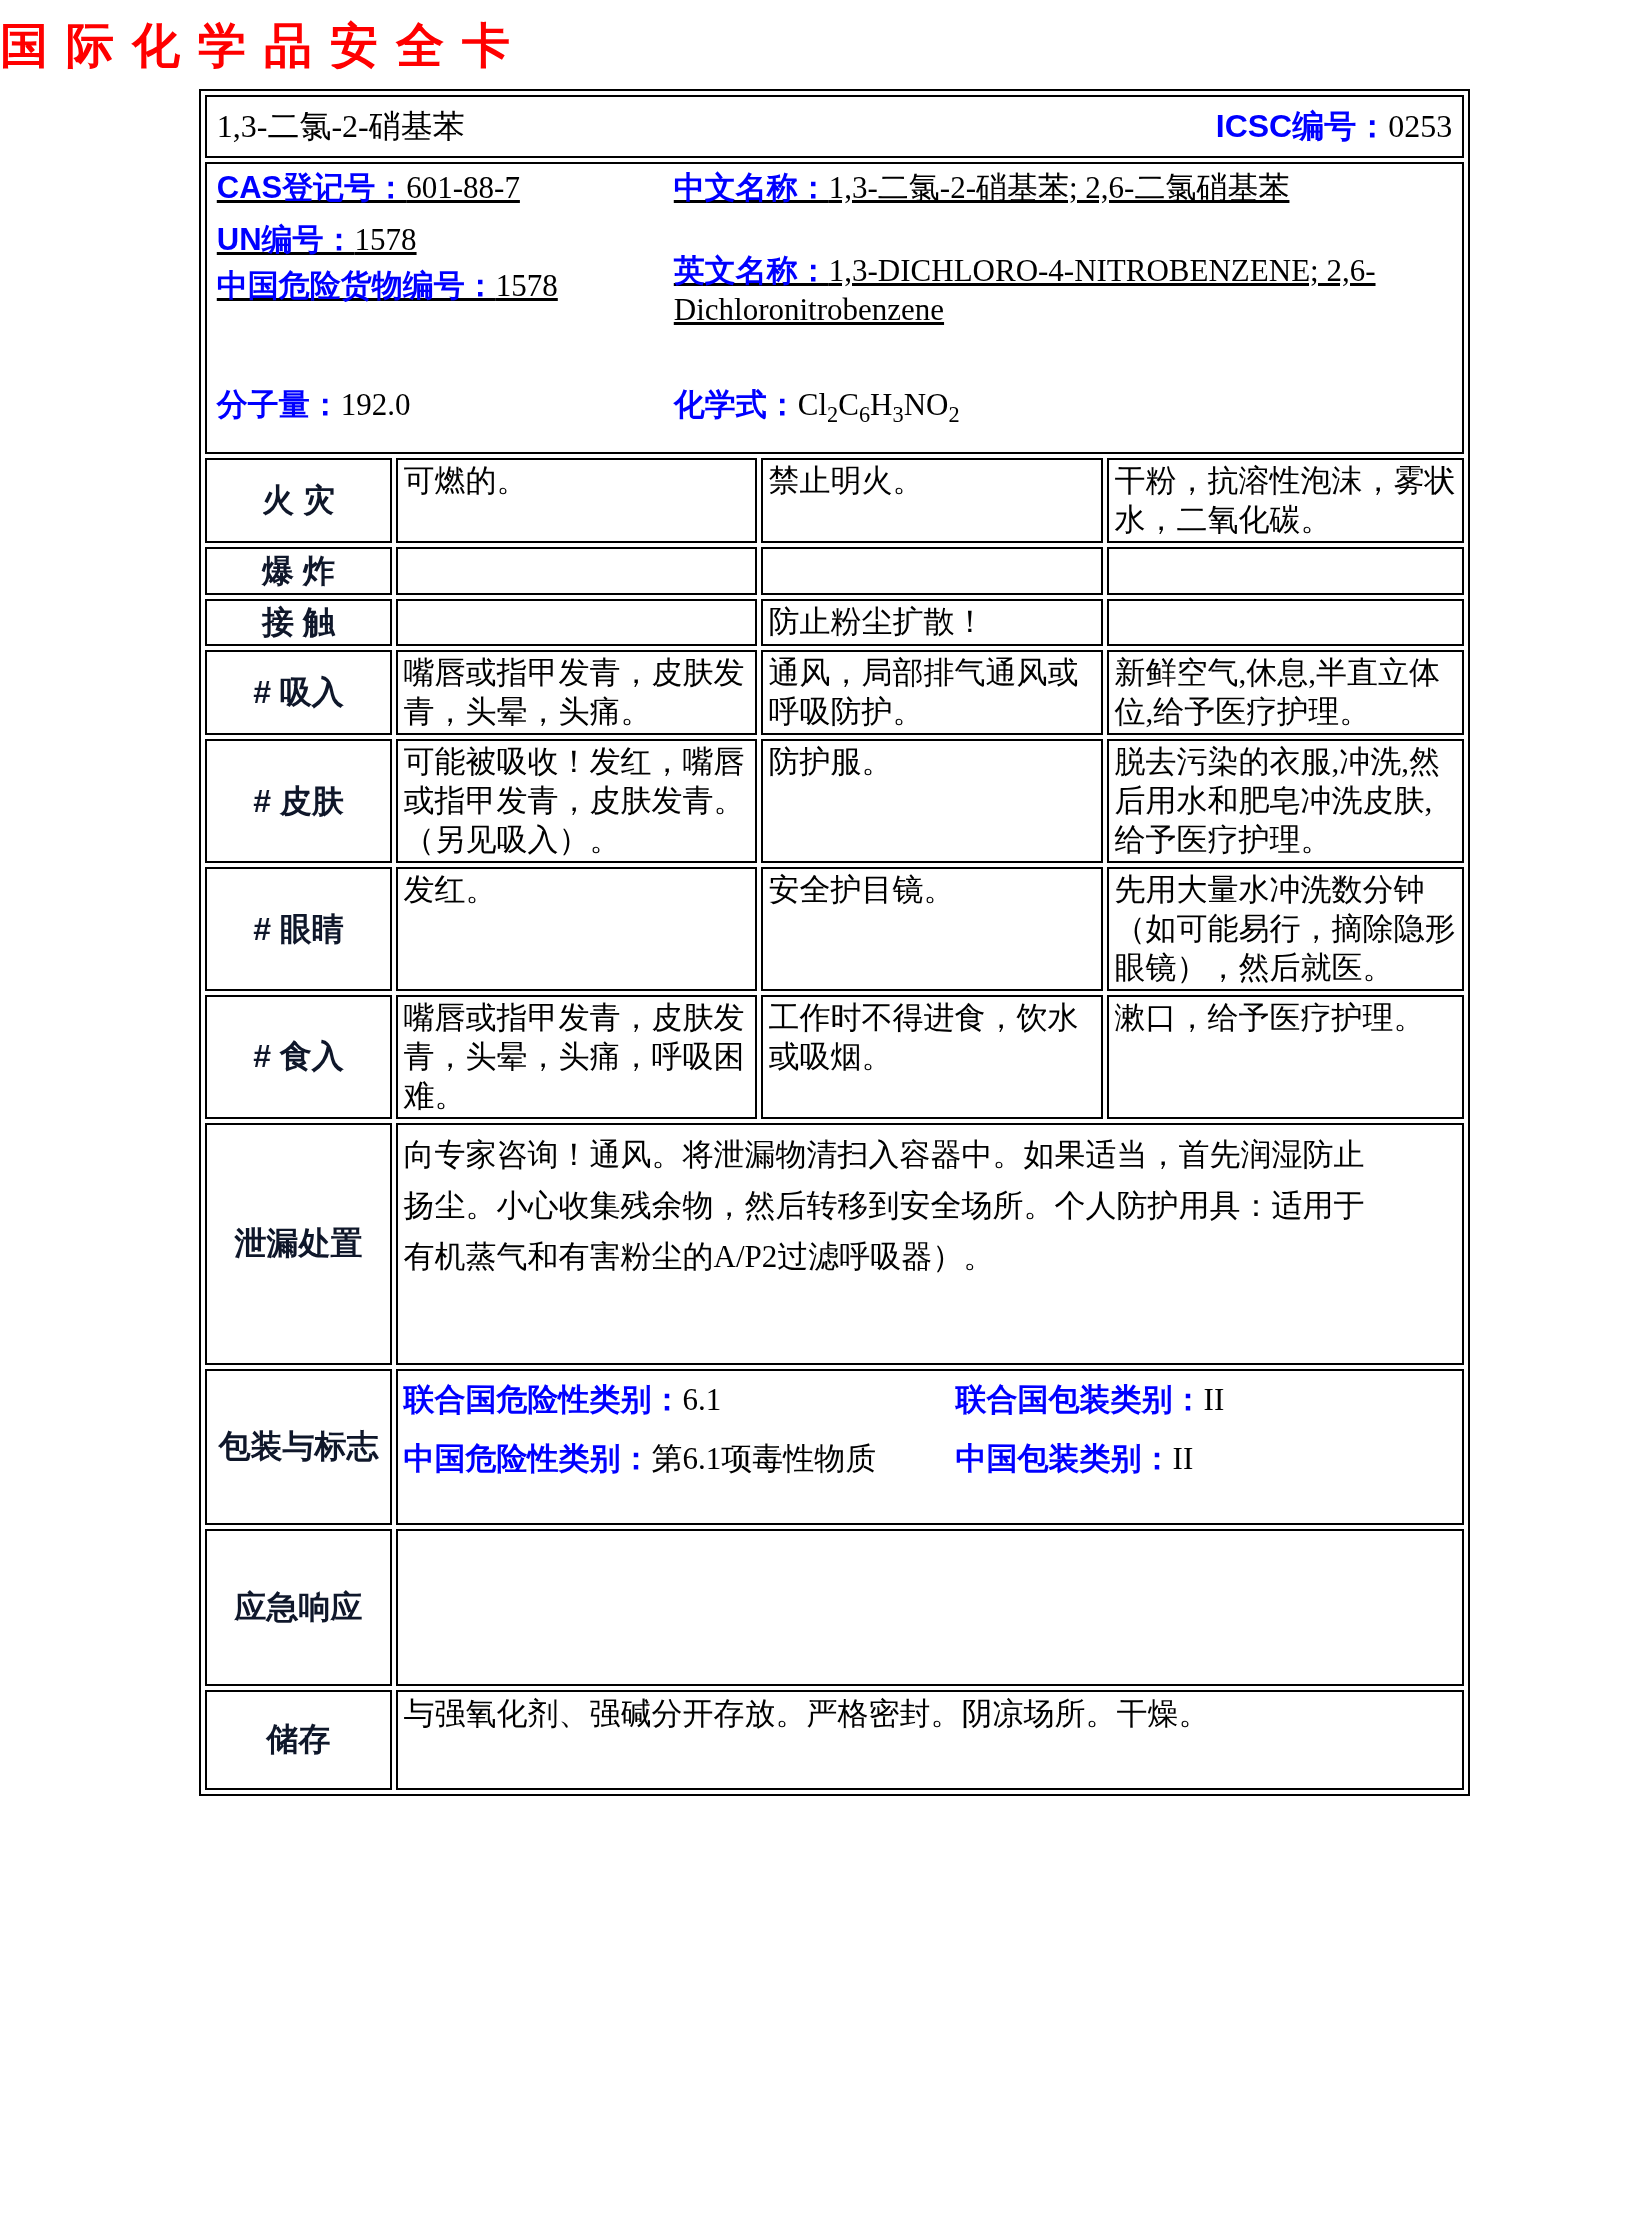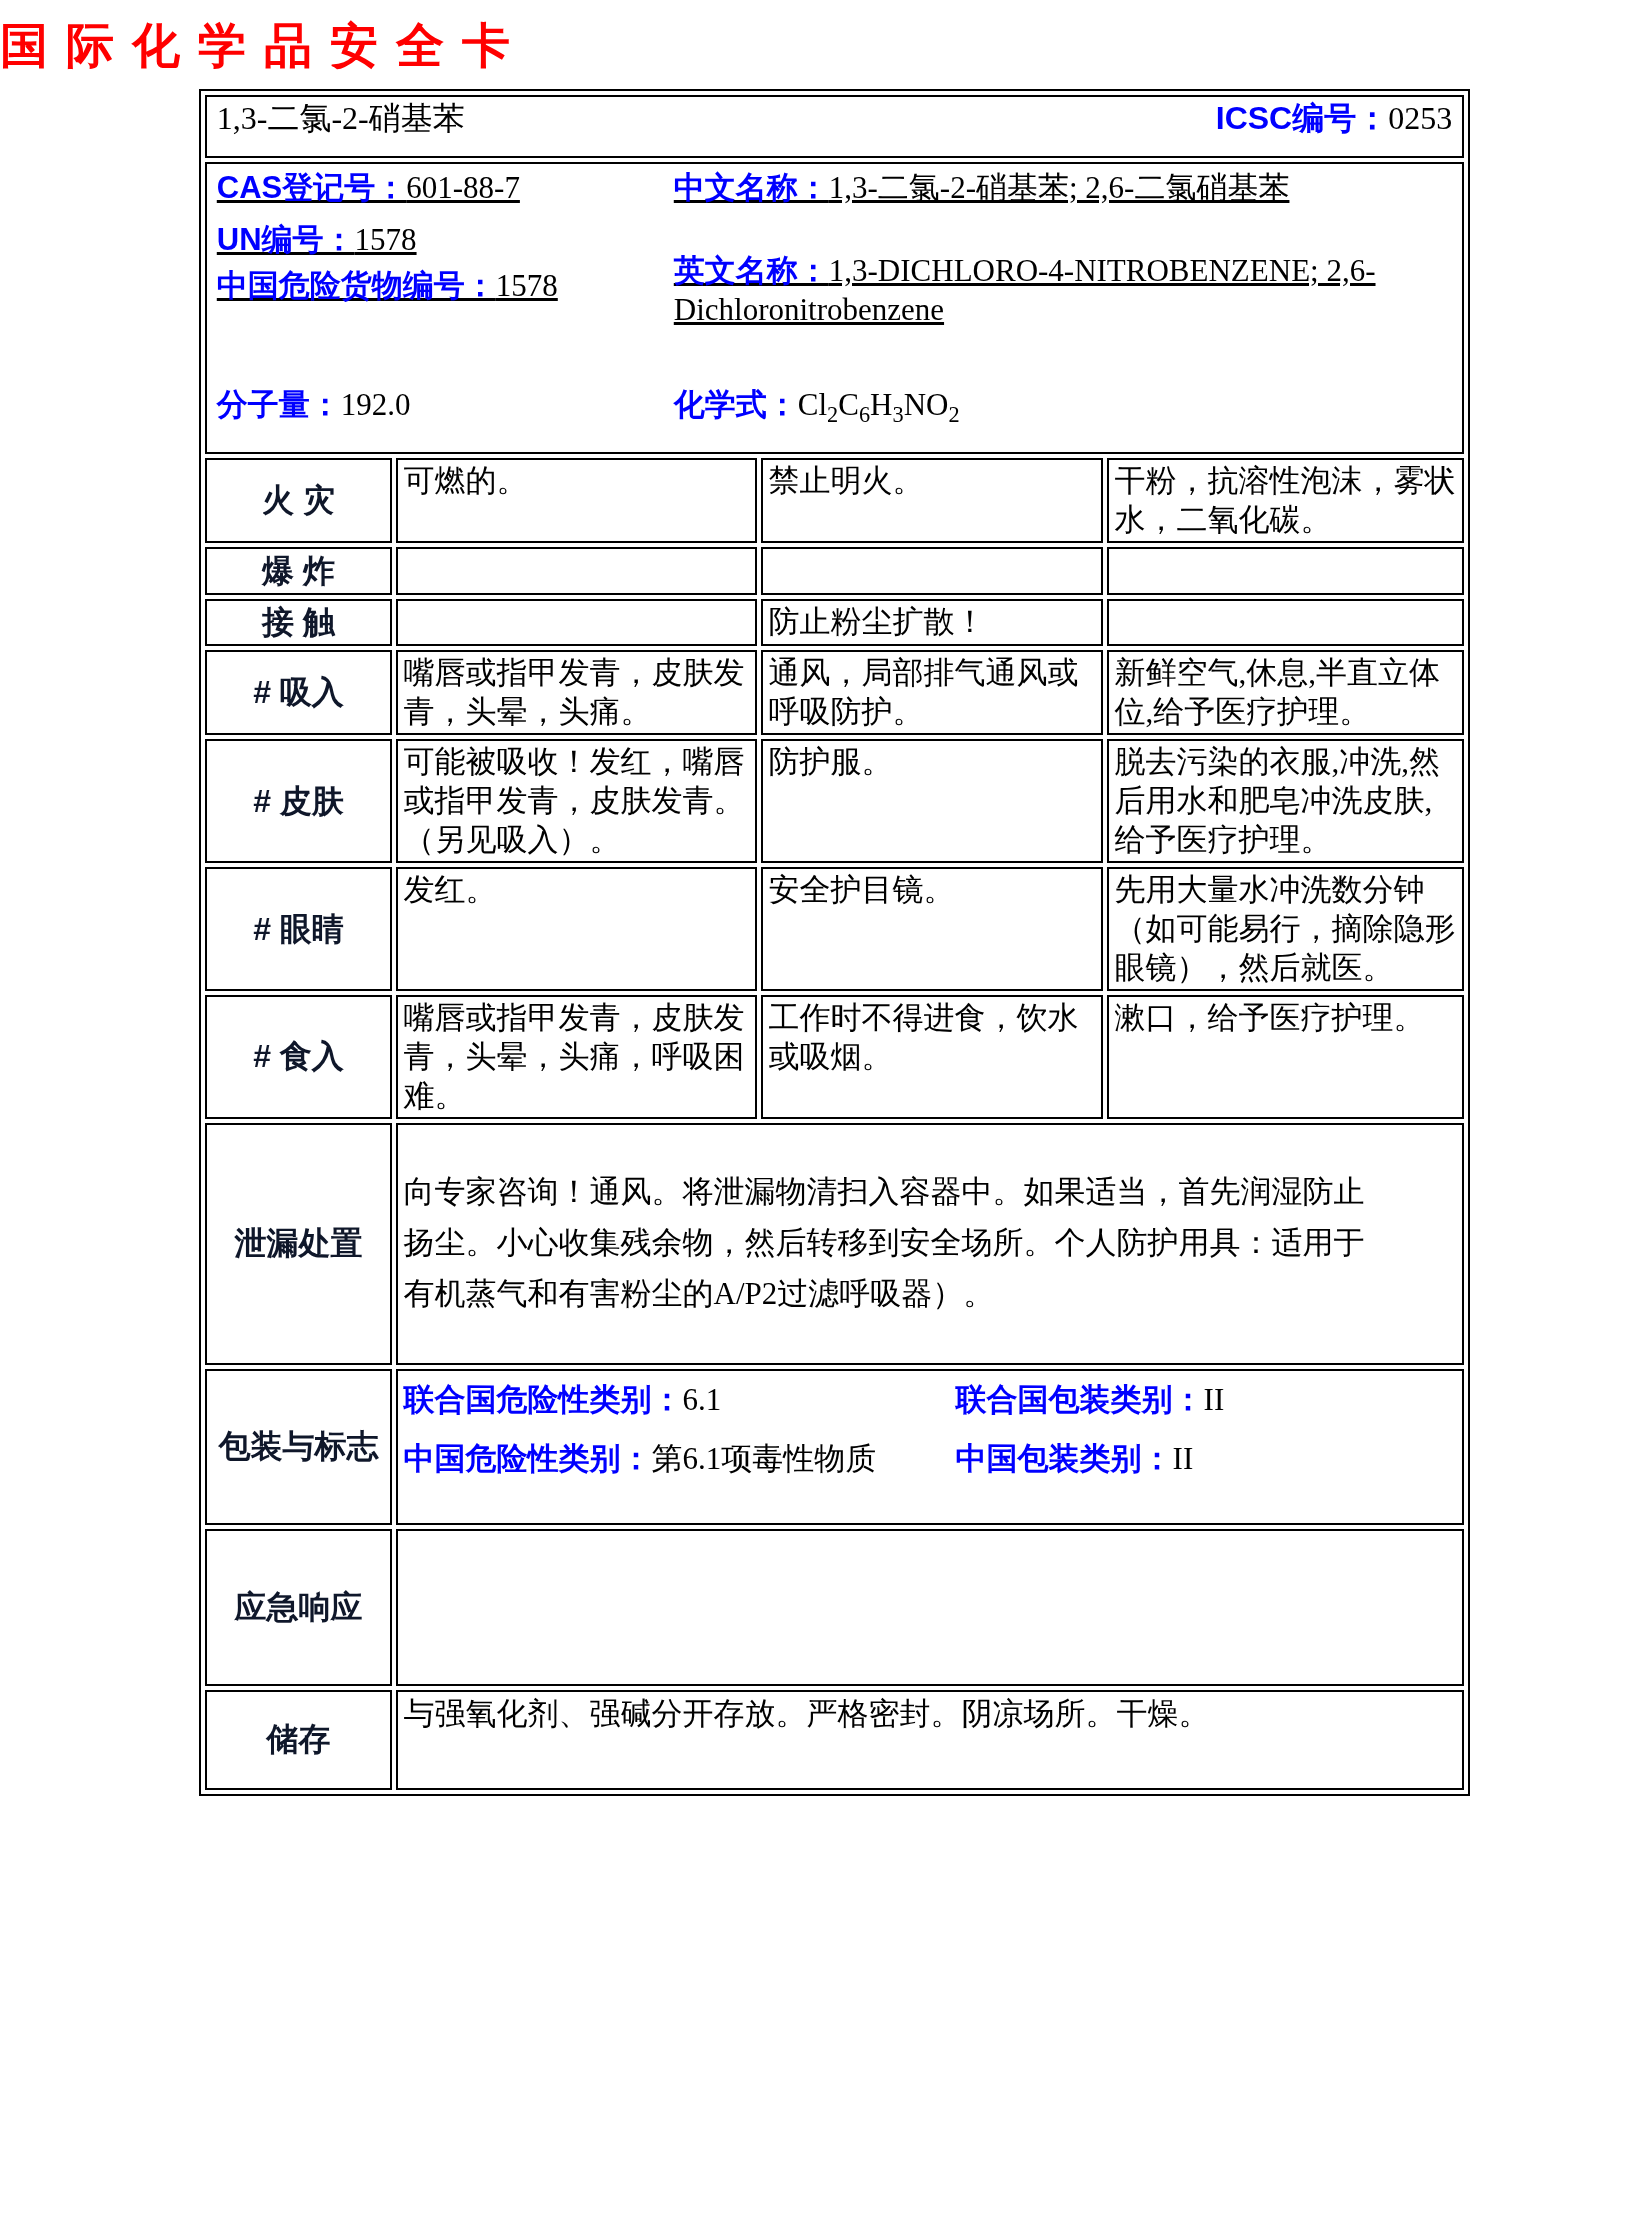--- a/index.html
+++ b/index.html
@@ -20,40 +20,40 @@
                font-family:"Liberation Sans","DejaVu Sans",sans-serif;font-size:32px;line-height:1.35;}
   
   tr.r-name td{height:63px;}   tr.r-id td{height:292px;}
   tr.r-head td{height:86px;}  tr.r-fire td{height:80px;}
   tr.r-expl td{height:48px;}   tr.r-cont td{height:44px;}
   tr.r-inh td{height:84px;}   tr.r-skin td{height:112px;}
   tr.r-eye td{height:115px;}   tr.r-ing td{height:115px;}
   tr.r-spill td{height:242px;} tr.r-pack td{height:156px;}
   tr.r-emer td{height:157px;}  tr.r-stor td{height:100px;}
   
-  .name-row{display:flex;justify-content:space-between;height:100%;
+  .name-row{display:flex;justify-content:space-between;align-items:center;height:100%;
             font-size:32px;padding:0 4.2px;}
   
   .id-wrap{position:relative;height:100%;padding:2.8px 4.2px;box-sizing:border-box;}
   .id-top{display:flex;text-decoration:underline;}
   .id-left{width:457px;flex:0 0 457px;}
   .id-right{flex:1;}
   .id-line{min-height:37px;}
   .ml1{margin-top:0;} .ml2{margin-top:12.6px;} .ml3{margin-top:7px;}
   .mr1{margin-top:0;} .mr2{margin-top:44px;}
   .id-bottom{position:absolute;left:4.2px;right:4.2px;bottom:21px;display:flex;}
   .id-bottom .bleft{width:457px;flex:0 0 457px;}
   sub{font-size:0.72em;}
   
   .pack-wrap{padding-top:8px;}
   .pack-line{display:flex;}
   .pack-line + .pack-line{margin-top:19.7px;}
   .pack-left{width:552px;flex:0 0 552px;}
   
-  .spill-text{line-height:1.65;padding-right:63px;padding-top:2.8px;margin-top:37px;}
+  .spill-text{line-height:1.65;padding-right:63px;padding-top:2.8px;}
   .stor-text{padding-top:1.4px;}
 </style>
 </head>
 <body>
 
 <div class="page">
 
   <h1 class="title">国际化学品安全卡</h1>
 
   <div class="card">

